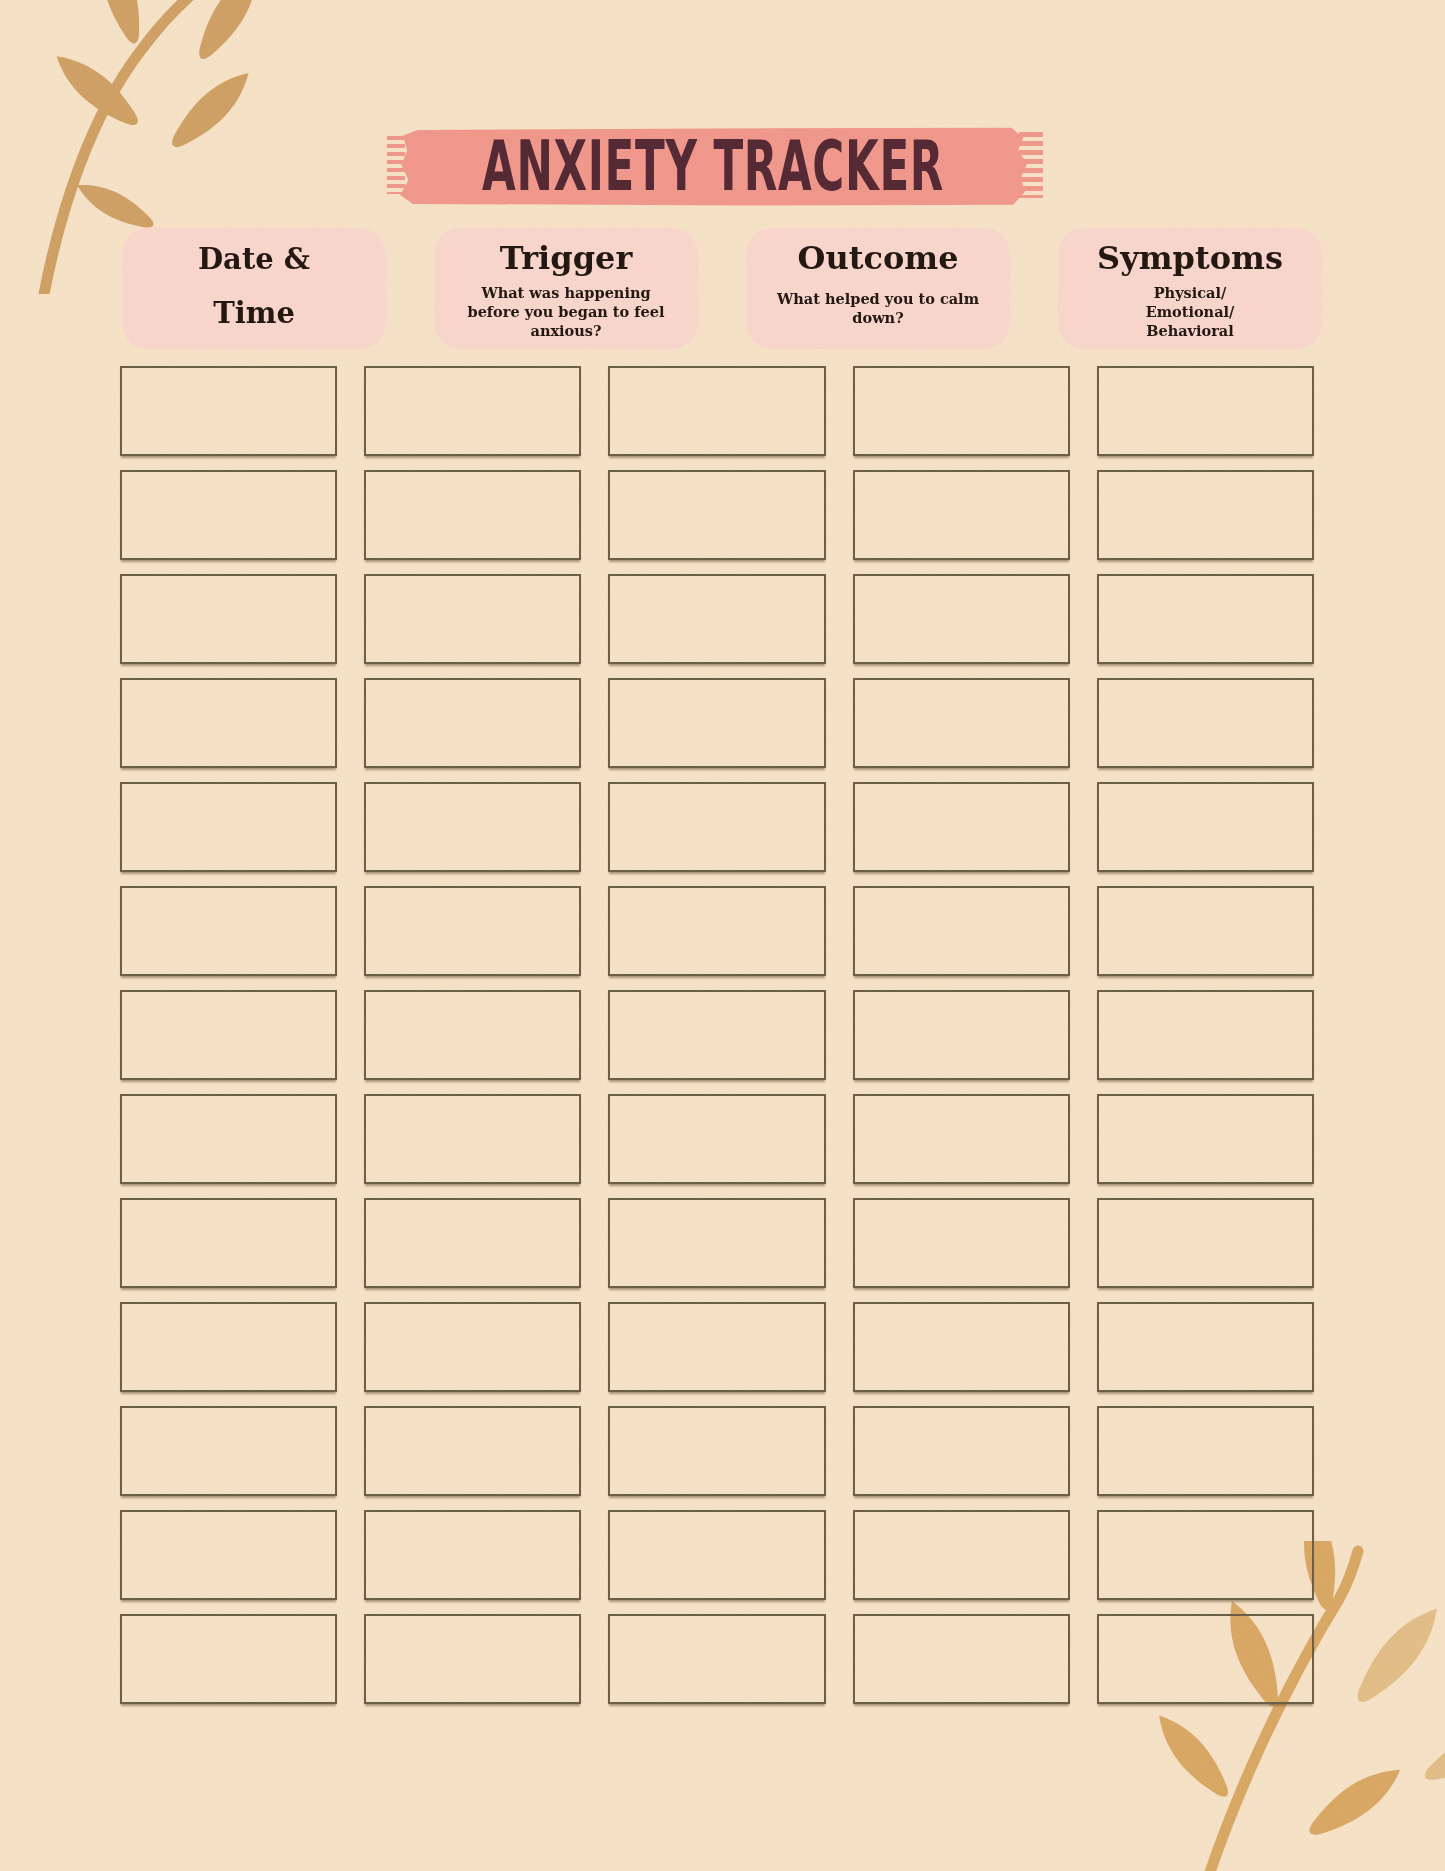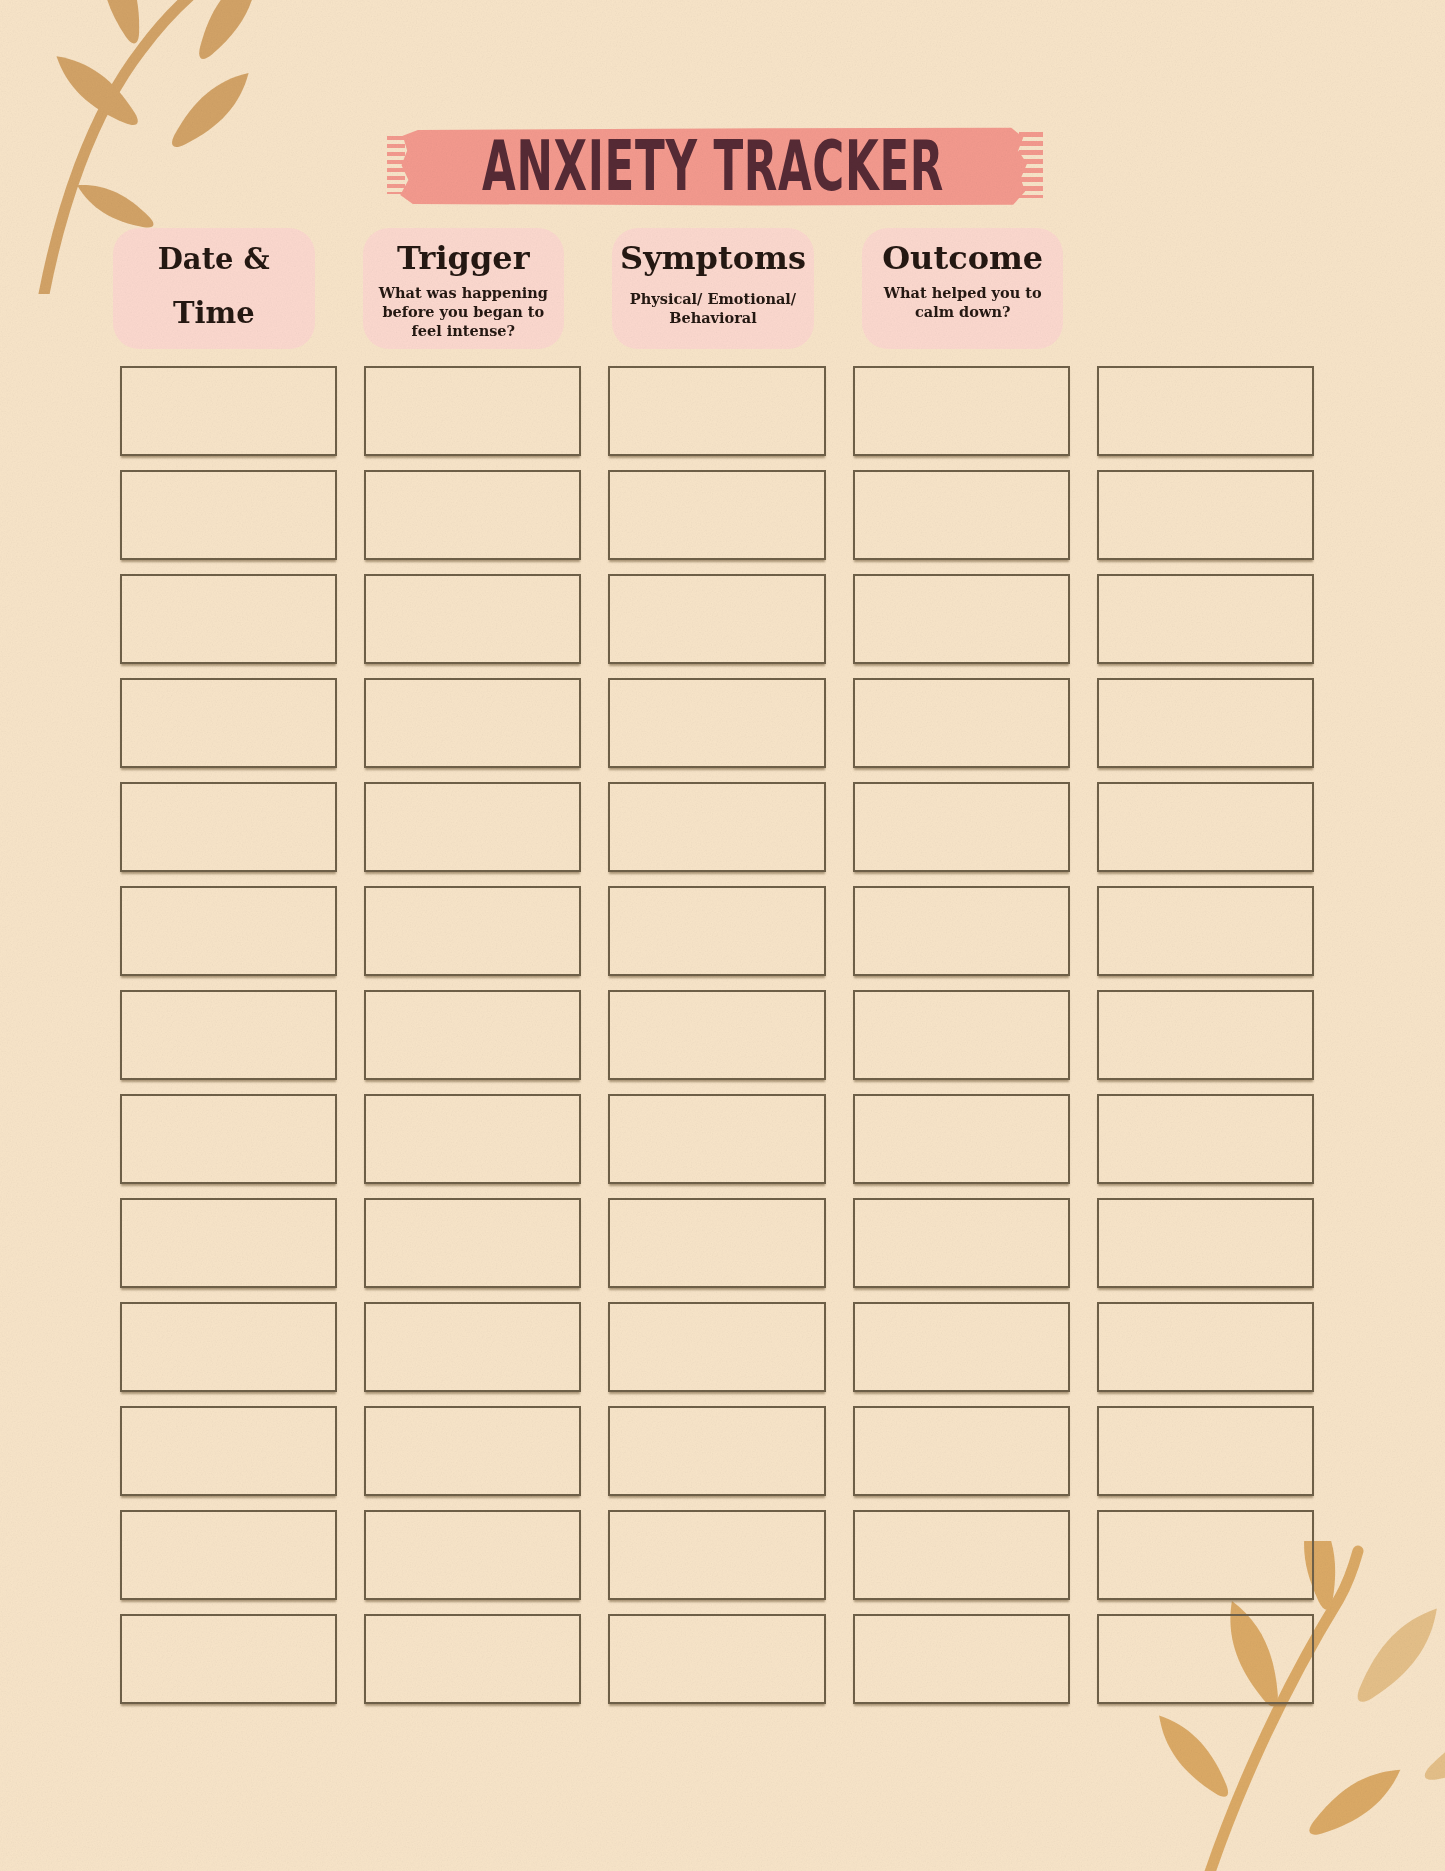--- a/index.html
+++ b/index.html
@@ -52,22 +52,22 @@
   .title-band h1{
     position:relative;margin:0;z-index:2;
     font-family:"DejaVu Sans", sans-serif;
     font-weight:bold;font-size:66px;line-height:1;
     letter-spacing:1px;white-space:nowrap;
     color:var(--title-text);
     transform:scaleX(0.66) scaleY(1.04);
   }
   
   .headers{
-    position:absolute;left:113px;top:228px;width:1200px;z-index:3;
-    display:grid;grid-template-columns:repeat(5,1fr);column-gap:26px;gap:48px;
+    position:absolute;left:122px;top:228px;width:1200px;z-index:3;
+    display:grid;grid-template-columns:repeat(4,1fr);column-gap:26px;gap:48px;
   }
   .header-card{
     height:121px;background:var(--header-card);
     border-radius:26px;box-sizing:border-box;
     padding:12px 8px 8px 8px;text-align:center;color:var(--header-text);
     display:flex;flex-direction:column;justify-content:flex-start;
   }
   .header-card.center{justify-content:center;padding-top:4px;}
   .header-card h2{
     margin:0;font-size:32px;line-height:1.15;font-weight:bold;
@@ -129,29 +129,29 @@
     <div class="band-paint"></div>
     <h1>ANXIETY TRACKER</h1>
   </div>
 
   <div class="headers">
     <div class="header-card center">
       <h2>Date &amp; Time</h2>
     </div>
     <div class="header-card">
       <h2>Trigger</h2>
-      <p>What was happening before you began to feel intense?</p>
+      <p>What was happening before you began to feel anxious?</p>
+    </div>
+    <div class="header-card">
+      <h2>Outcome</h2>
+      <p>What helped you to calm down?</p>
     </div>
     <div class="header-card">
       <h2>Symptoms</h2>
       <p>Physical/ Emotional/ Behavioral</p>
-    </div>
-    <div class="header-card">
-      <h2>Outcome</h2>
-      <p>What helped you to calm down?</p>
     </div>
   </div>
 
   <div id="grid">
       <div class="cell"></div>
       <div class="cell"></div>
       <div class="cell"></div>
       <div class="cell"></div>
       <div class="cell"></div>
       <div class="cell"></div>

